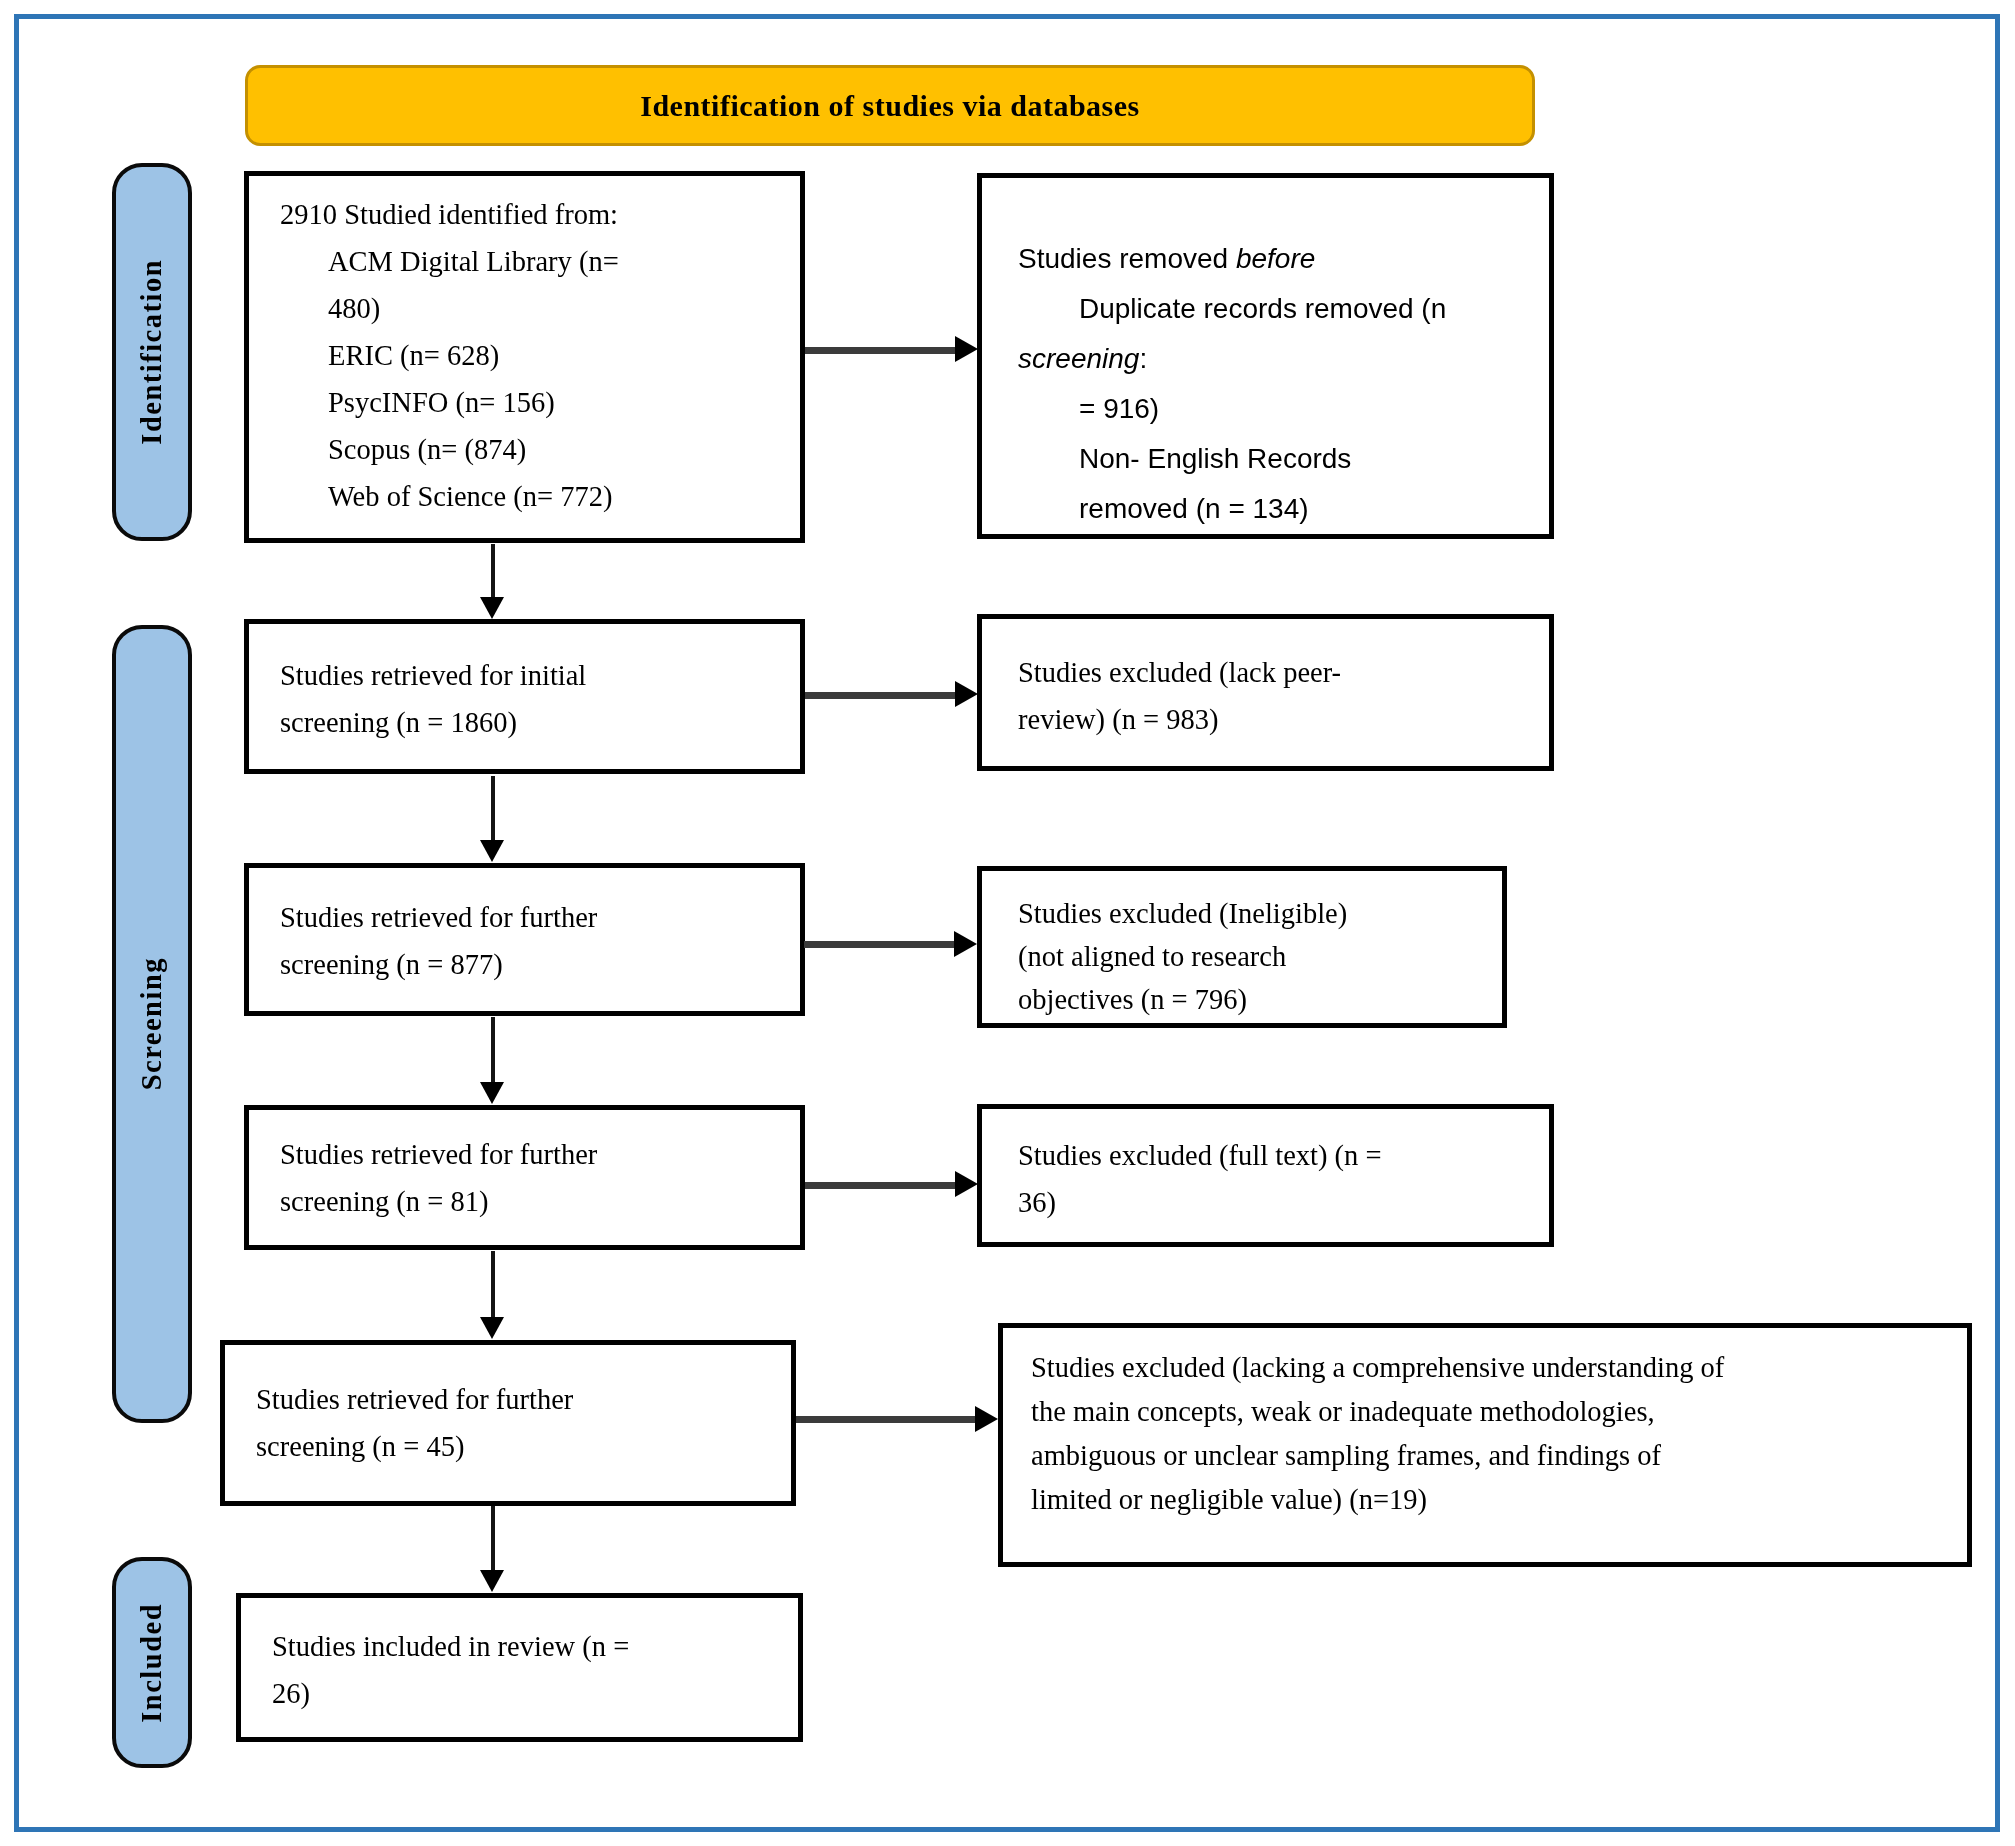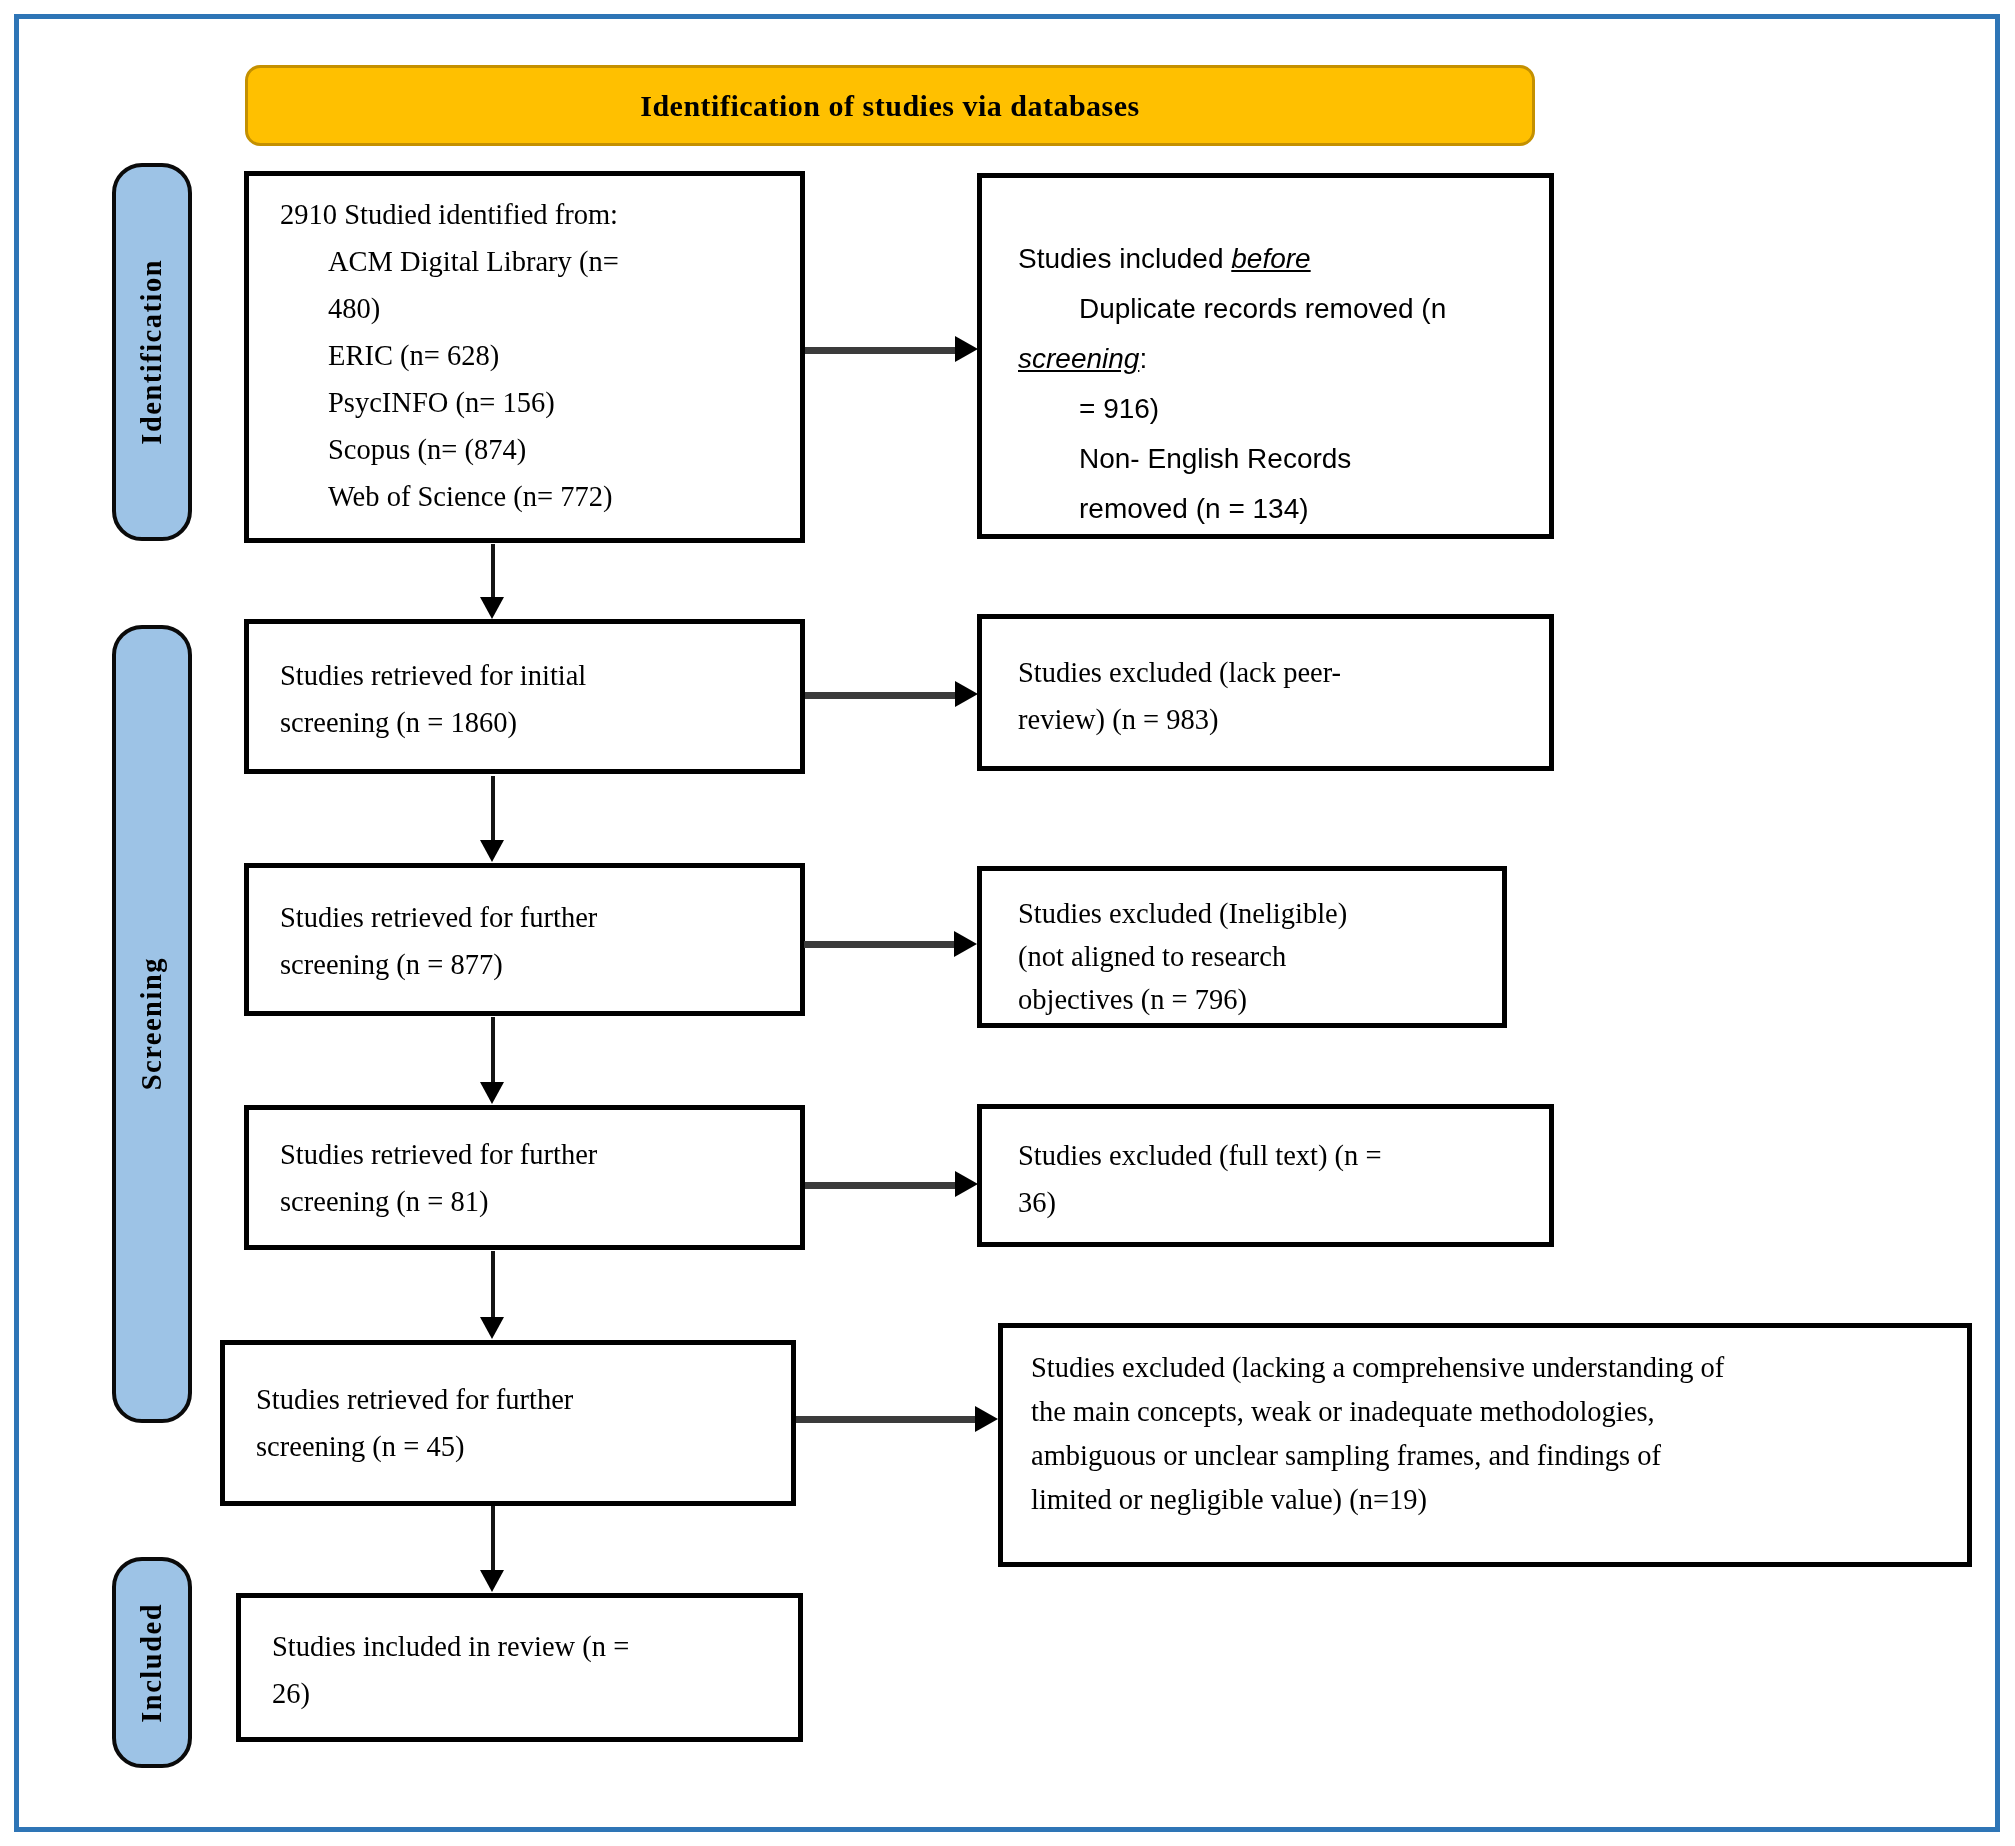--- a/index.html
+++ b/index.html
@@ -43,21 +43,21 @@
   #r3 .ln{line-height:43px;}
   #r4{left:977px;top:1104px;width:577px;height:143px;padding:23.4px 10.2px 0 36px;}
   #r5{left:998px;top:1323px;width:974px;height:244px;padding:18.3px 10.2px 0 28px;}
   #r5 .ln{line-height:44px;}
   .vline{position:absolute;width:4.1px;background:#141414;}
   .vhead{position:absolute;width:0;height:0;border-left:12.7px solid transparent;
          border-right:12.7px solid transparent;border-top:22.4px solid var(--arrow-head);}
   .hline{position:absolute;height:6.6px;background:var(--arrow-line);}
   .hhead{position:absolute;width:0;height:0;border-top:13.8px solid transparent;
          border-bottom:13.8px solid transparent;border-left:23px solid var(--arrow-head);}
-  i{font-style:italic;text-decoration:underline;}
+  i{font-style:italic;}
 </style>
 </head>
 <body>
 
 <div id="canvas">
   <div class="frame"></div>
 
   <div class="banner">
     <span>Identification of studies via databases</span>
   </div>
@@ -101,21 +101,21 @@
     <div class="ln">Studies retrieved for further</div>
     <div class="ln">screening (n = 45)</div>
   </div>
 
   <div class="box" id="b6">
     <div class="ln">Studies included in review (n =</div>
     <div class="ln">26)</div>
   </div>
 
   <div class="box sans" id="r1">
-    <div class="ln"><span>Studies included </span><i>before</i></div>
+    <div class="ln"><span>Studies removed </span><i>before</i></div>
     <div class="ln indent">Duplicate records removed (n</div>
     <div class="ln"><i>screening</i><span>:</span></div>
     <div class="ln indent">= 916)</div>
     <div class="ln indent">Non- English Records</div>
     <div class="ln indent">removed (n = 134)</div>
   </div>
 
   <div class="box" id="r2">
     <div class="ln">Studies excluded (lack peer-</div>
     <div class="ln">review) (n = 983)</div>

